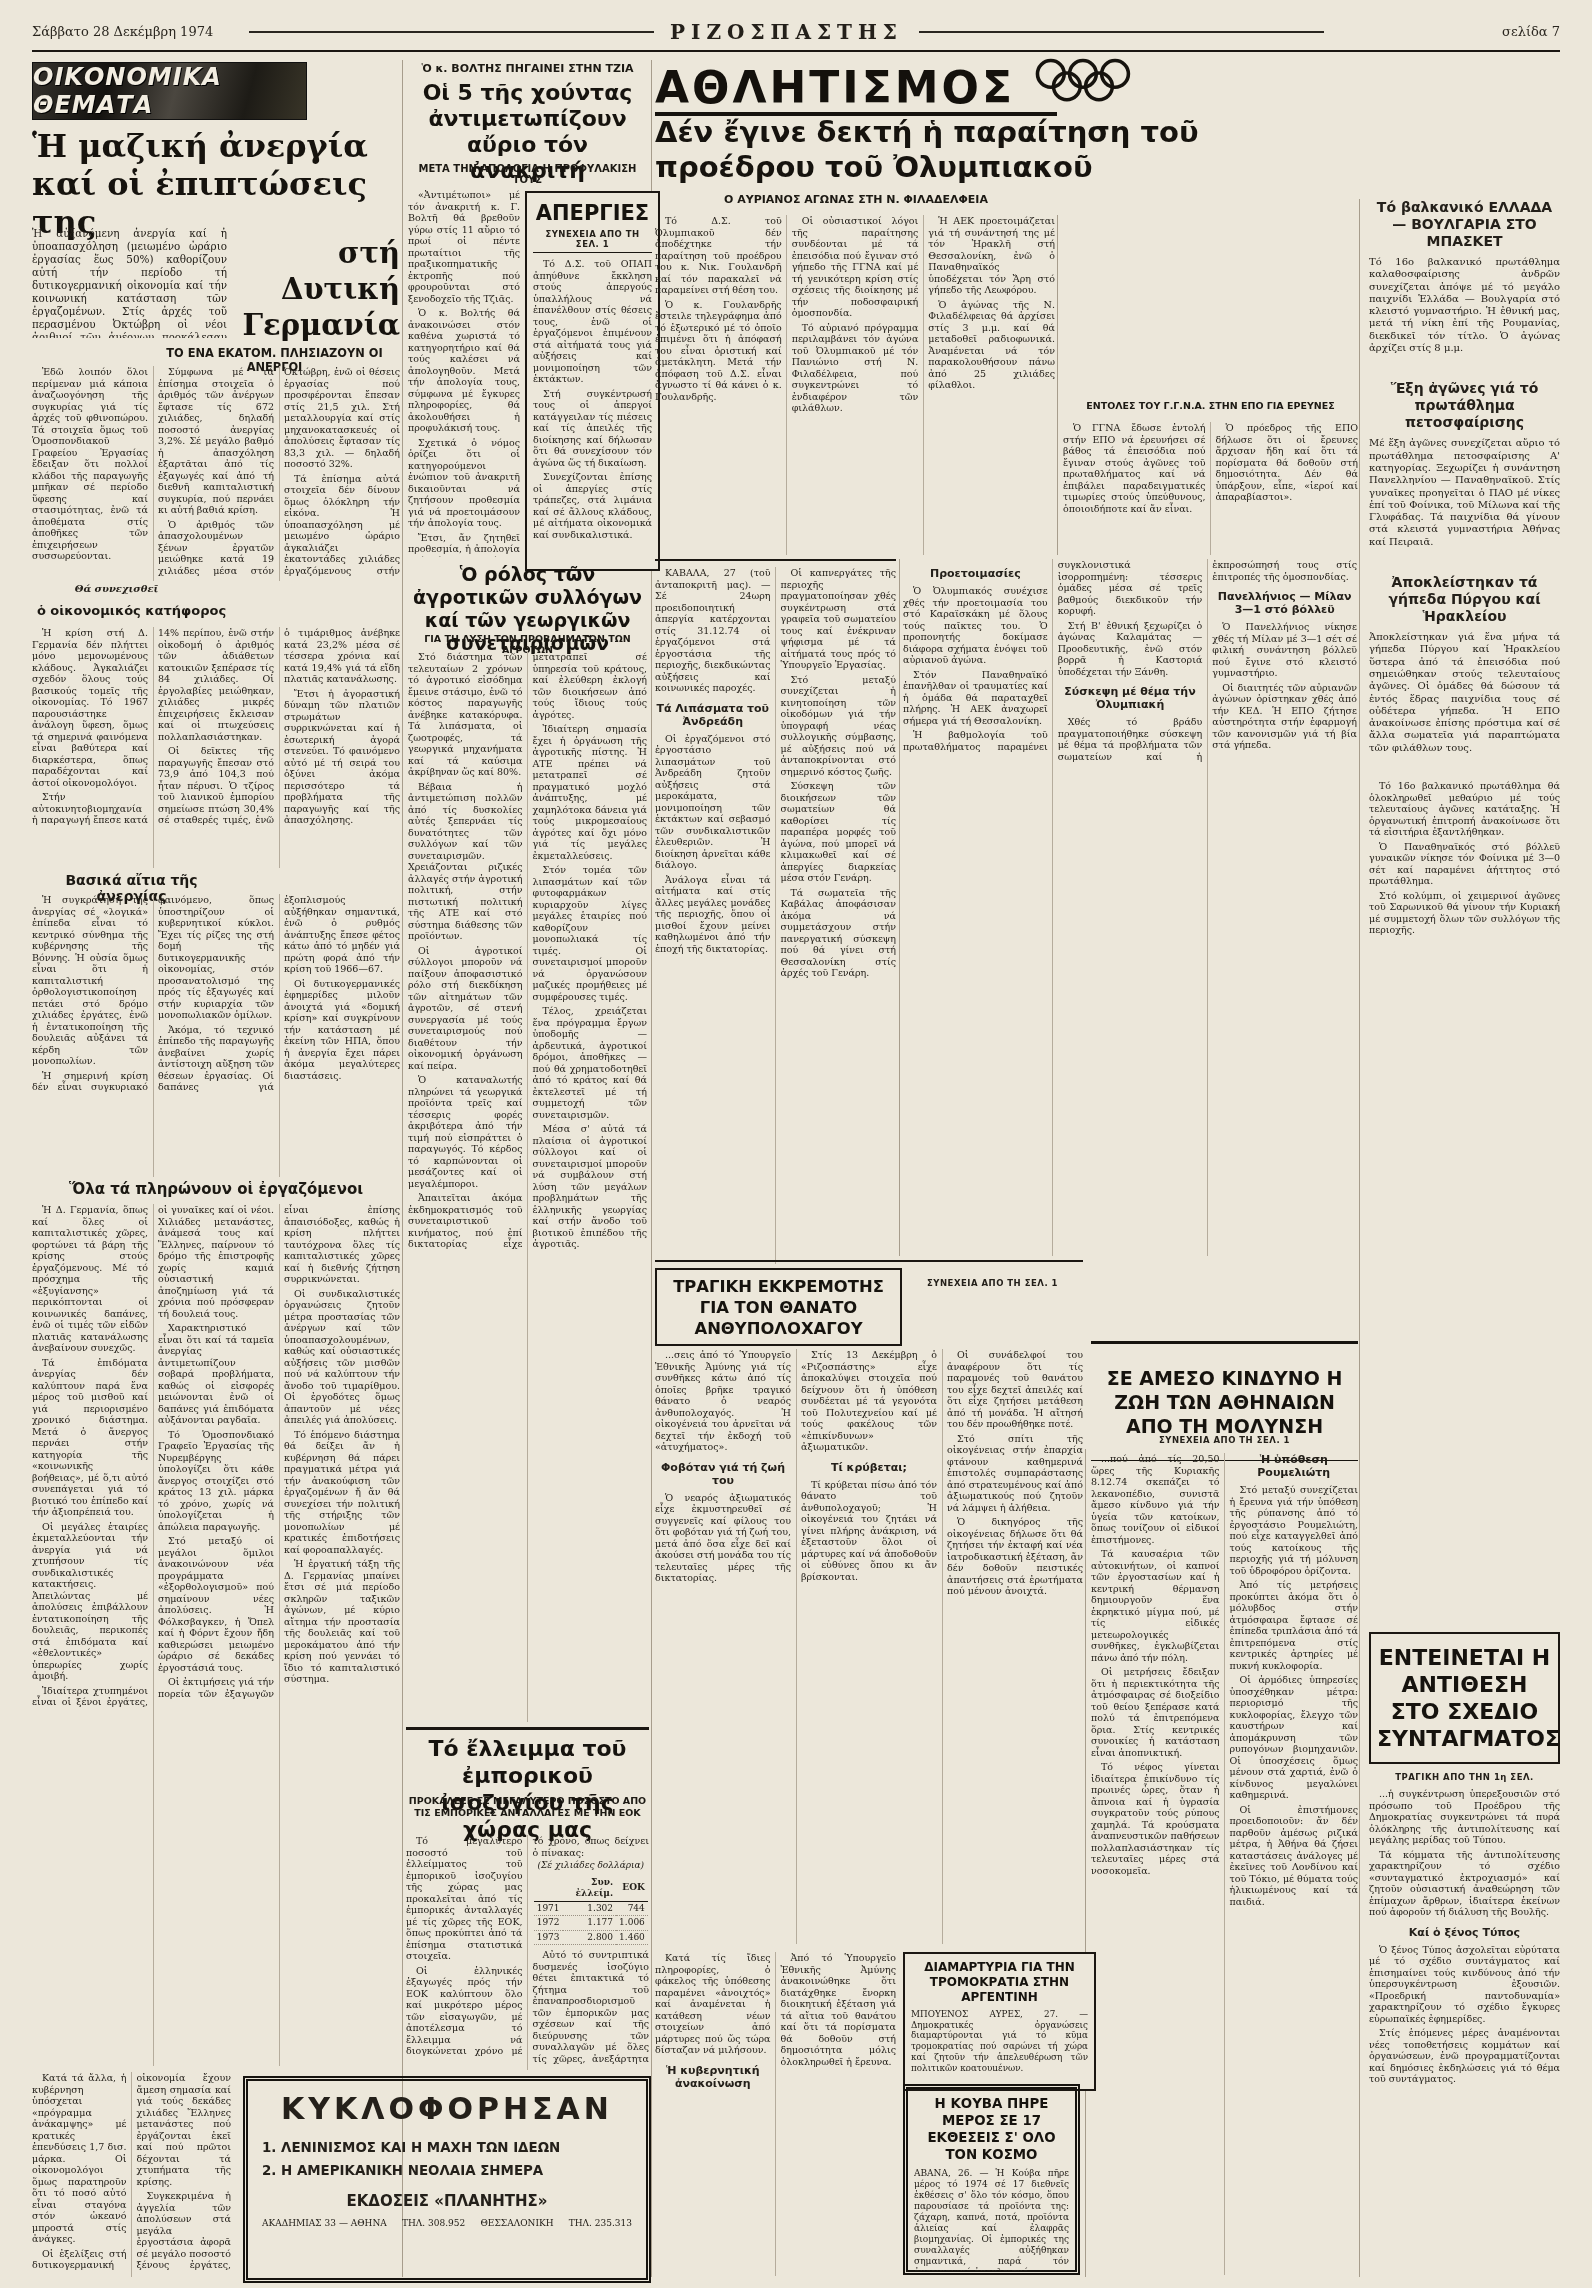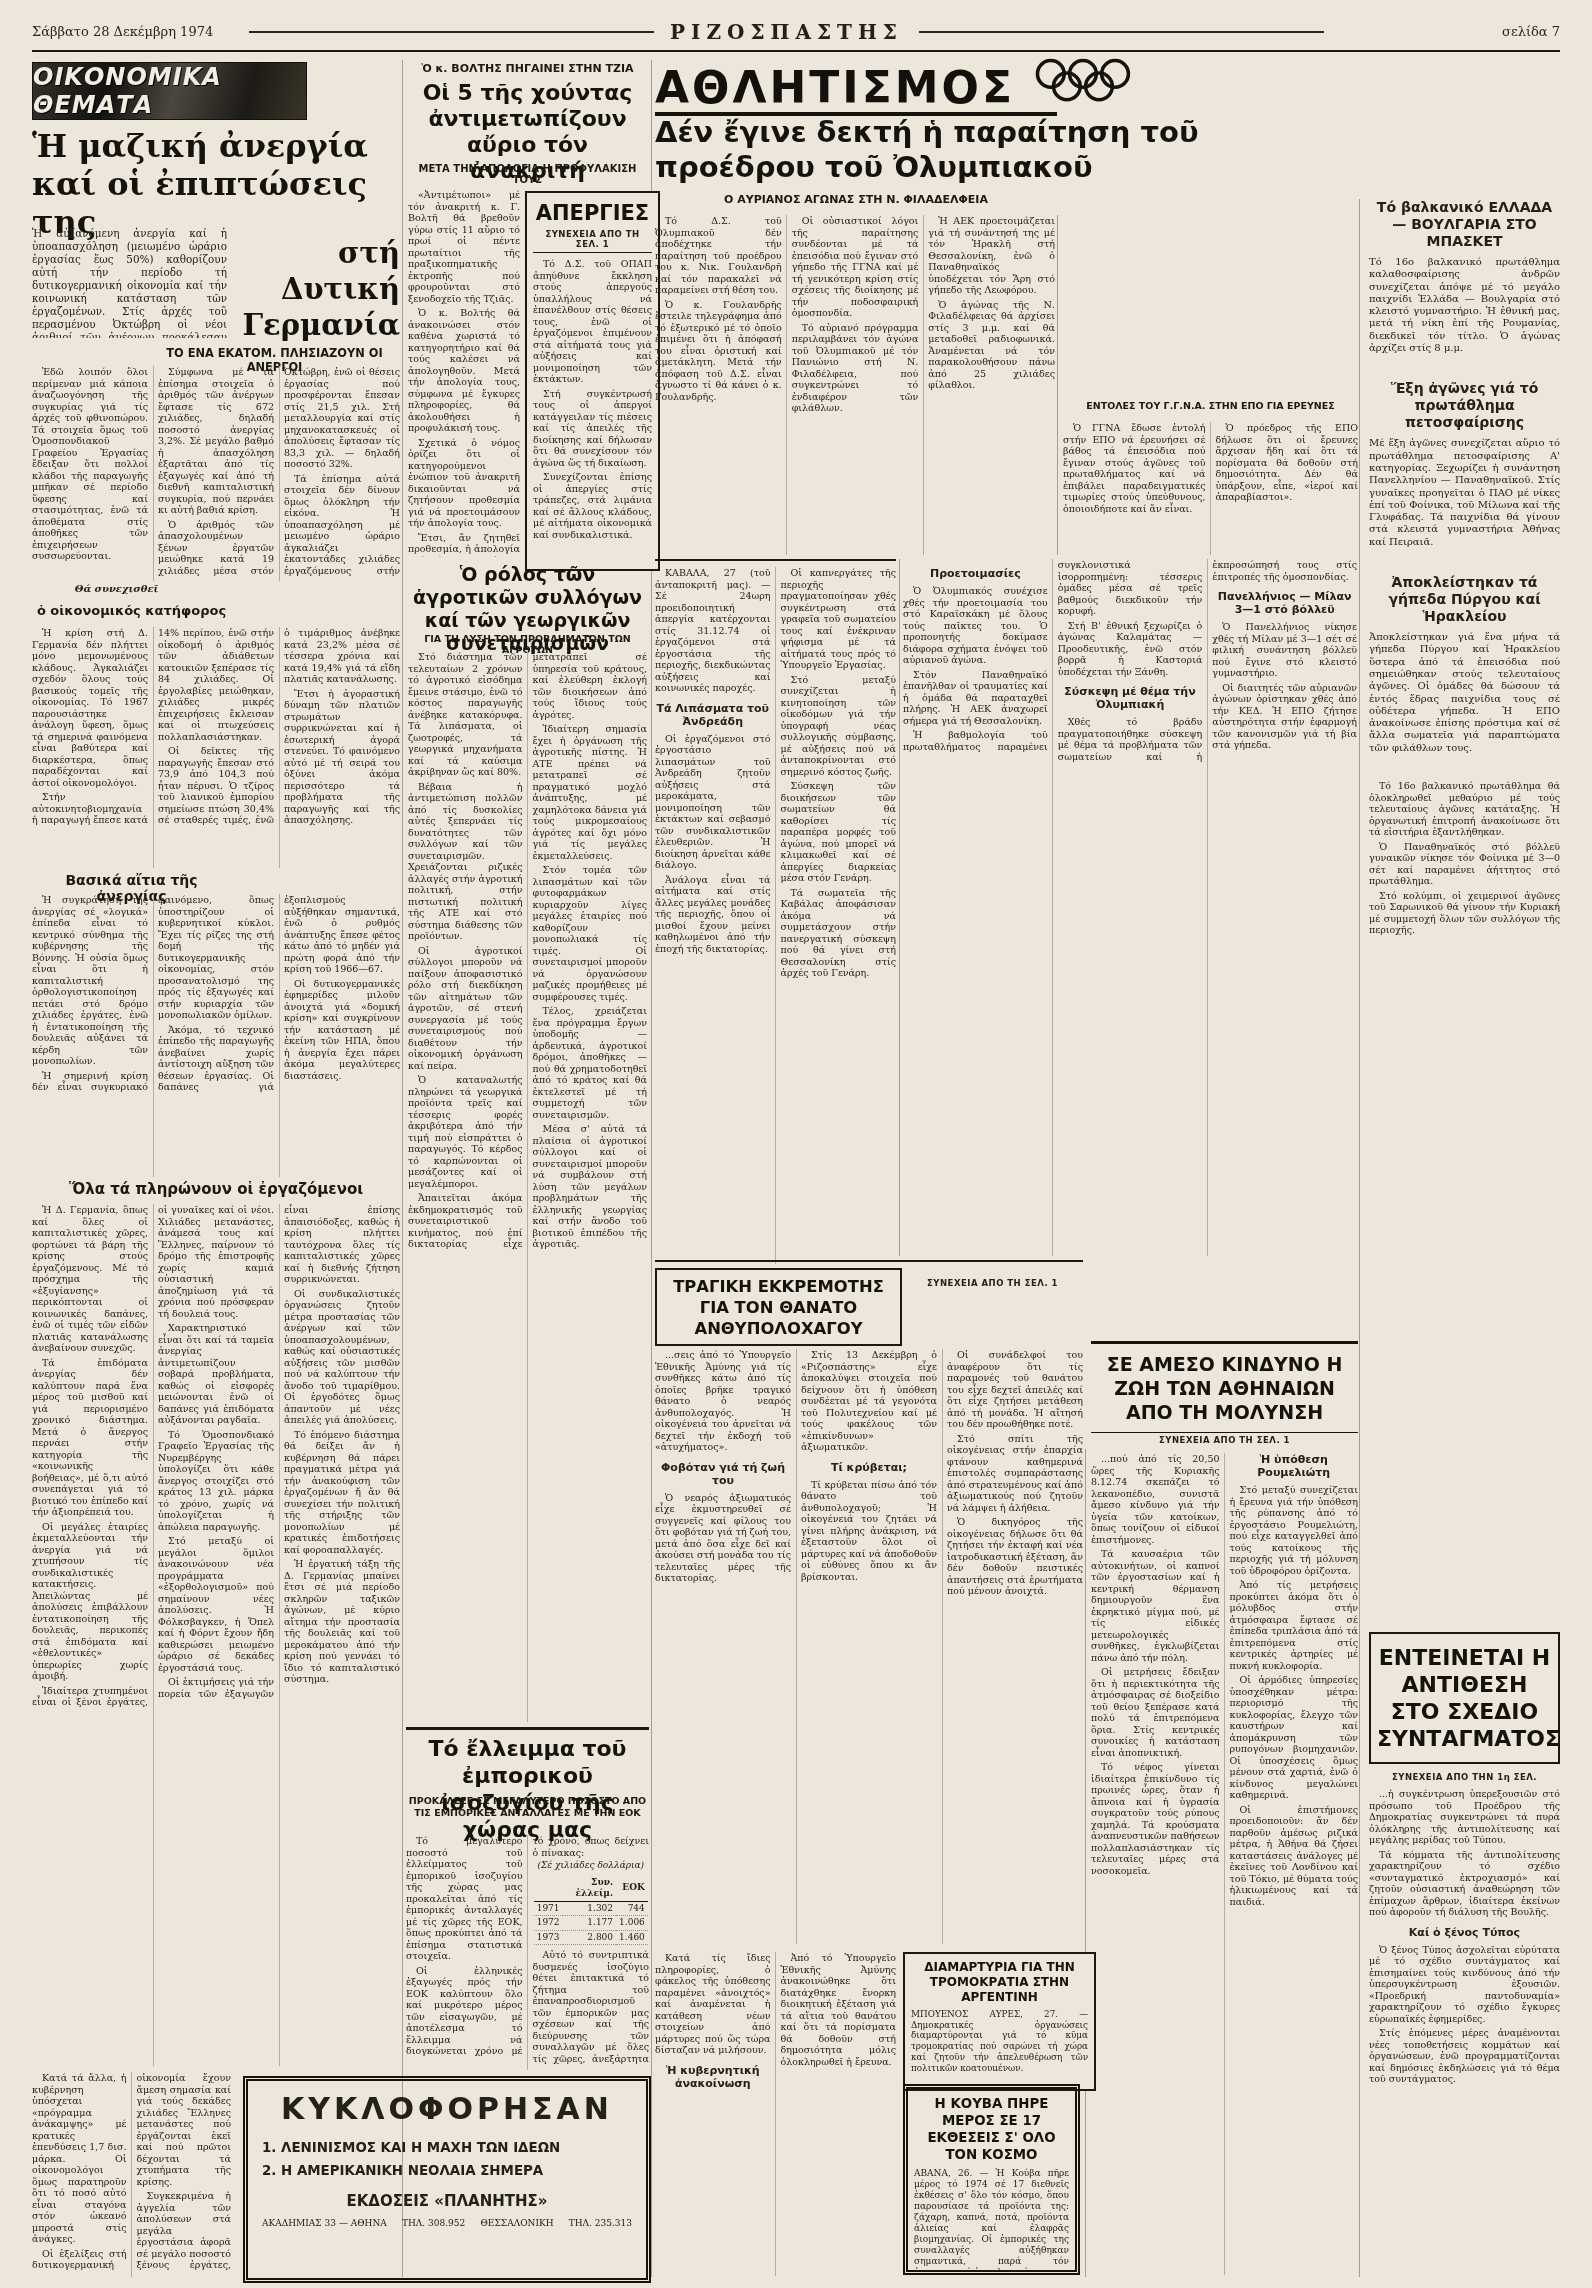--- a/index.html
+++ b/index.html
@@ -314,39 +314,39 @@
   <div class="abs box" style="left:903px;top:1952px;width:177px;height:123px;padding:6px;">
     <div class="hl" style="font-size:12px;line-height:15px;margin-bottom:4px;">ΔΙΑΜΑΡΤΥΡΙΑ ΓΙΑ ΤΗΝ ΤΡΟΜΟΚΡΑΤΙΑ ΣΤΗΝ ΑΡΓΕΝΤΙΝΗ</div>
     <div style="font-size:8.8px;line-height:10.7px;text-align:justify;overflow:hidden;height:62px;">ΜΠΟΥΕΝΟΣ ΑΥΡΕΣ, 27. — Δημοκρατικές ὀργανώσεις διαμαρτύρονται γιά τό κῦμα τρομοκρατίας πού σαρώνει τή χώρα καί ζητοῦν τήν ἀπελευθέρωση τῶν πολιτικῶν κρατουμένων.</div>
   </div>
 
   <div class="abs" style="left:903px;top:2084px;width:177px;height:191px;border:5px double #16130e;padding:6px;box-sizing:border-box;">
     <div class="hl" style="font-size:13.4px;line-height:17px;margin-bottom:5px;">Η ΚΟΥΒΑ ΠΗΡΕ ΜΕΡΟΣ ΣΕ 17 ΕΚΘΕΣΕΙΣ Σ' ΟΛΟ ΤΟΝ ΚΟΣΜΟ</div>
     <div style="font-size:9px;line-height:11px;text-align:justify;overflow:hidden;height:103px;">ΑΒΑΝΑ, 26. — Ἡ Κούβα πῆρε μέρος τό 1974 σέ 17 διεθνεῖς ἐκθέσεις σ' ὅλο τόν κόσμο, ὅπου παρουσίασε τά προϊόντα της: ζάχαρη, καπνά, ποτά, προϊόντα ἁλιείας καί ἐλαφρᾶς βιομηχανίας. Οἱ ἐμπορικές της συναλλαγές αὐξήθηκαν σημαντικά, παρά τόν ἀμερικανικό ἀποκλεισμό.</div>
   </div>
 
-  <div class="abs hl" style="left:1091px;top:1341px;width:267px;font-size:19px;line-height:24px;border-top:3px solid #16130e;border-bottom:1px solid #16130e;padding:8px 0;">ΣΕ ΑΜΕΣΟ ΚΙΝΔΥΝΟ Η ΖΩΗ ΤΩΝ ΑΘΗΝΑΙΩΝ ΑΠΟ ΤΗ ΜΟΛΥΝΣΗ</div>
+  <div class="abs hl" style="left:1091px;top:1341px;width:267px;font-size:19px;line-height:24px;border-top:3px solid #16130e;border-bottom:1px solid #16130e;padding:22px 0;">ΣΕ ΑΜΕΣΟ ΚΙΝΔΥΝΟ Η ΖΩΗ ΤΩΝ ΑΘΗΝΑΙΩΝ ΑΠΟ ΤΗ ΜΟΛΥΝΣΗ</div>
   <div class="abs cont-line" style="left:1091px;top:1435px;width:267px;">ΣΥΝΕΧΕΙΑ ΑΠΟ ΤΗ ΣΕΛ. 1</div>
   <div class="abs body-text cols2" style="left:1091px;top:1453px;width:267px;height:822px;">
       <p>...πού ἀπό τίς 20,50 ὥρες τῆς Κυριακῆς 8.12.74 σκεπάζει τό λεκανοπέδιο, συνιστᾶ ἄμεσο κίνδυνο γιά τήν ὑγεία τῶν κατοίκων, ὅπως τονίζουν οἱ εἰδικοί ἐπιστήμονες.</p>
       <p>Τά καυσαέρια τῶν αὐτοκινήτων, οἱ καπνοί τῶν ἐργοστασίων καί ἡ κεντρική θέρμανση δημιουργοῦν ἕνα ἐκρηκτικό μίγμα πού, μέ τίς εἰδικές μετεωρολογικές συνθῆκες, ἐγκλωβίζεται πάνω ἀπό τήν πόλη.</p>
       <p>Οἱ μετρήσεις ἔδειξαν ὅτι ἡ περιεκτικότητα τῆς ἀτμόσφαιρας σέ διοξείδιο τοῦ θείου ξεπέρασε κατά πολύ τά ἐπιτρεπόμενα ὅρια. Στίς κεντρικές συνοικίες ἡ κατάσταση εἶναι ἀποπνικτική.</p>
       <p>Τό νέφος γίνεται ἰδιαίτερα ἐπικίνδυνο τίς πρωινές ὧρες, ὅταν ἡ ἄπνοια καί ἡ ὑγρασία συγκρατοῦν τούς ρύπους χαμηλά. Τά κρούσματα ἀναπνευστικῶν παθήσεων πολλαπλασιάστηκαν τίς τελευταῖες μέρες στά νοσοκομεῖα.</p>
       <h4>Ἡ ὑπόθεση Ρουμελιώτη</h4>
       <p>Στό μεταξύ συνεχίζεται ἡ ἔρευνα γιά τήν ὑπόθεση τῆς ρύπανσης ἀπό τό ἐργοστάσιο Ρουμελιώτη, πού εἶχε καταγγελθεῖ ἀπό τούς κατοίκους τῆς περιοχῆς γιά τή μόλυνση τοῦ ὑδροφόρου ὁρίζοντα.</p>
       <p>Ἀπό τίς μετρήσεις προκύπτει ἀκόμα ὅτι ὁ μόλυβδος στήν ἀτμόσφαιρα ἔφτασε σέ ἐπίπεδα τριπλάσια ἀπό τά ἐπιτρεπόμενα στίς κεντρικές ἀρτηρίες μέ πυκνή κυκλοφορία.</p>
       <p>Οἱ ἁρμόδιες ὑπηρεσίες ὑποσχέθηκαν μέτρα: περιορισμό τῆς κυκλοφορίας, ἔλεγχο τῶν καυστήρων καί ἀπομάκρυνση τῶν ρυπογόνων βιομηχανιῶν. Οἱ ὑποσχέσεις ὅμως μένουν στά χαρτιά, ἐνῶ ὁ κίνδυνος μεγαλώνει καθημερινά.</p>
       <p>Οἱ ἐπιστήμονες προειδοποιοῦν: ἄν δέν παρθοῦν ἀμέσως ριζικά μέτρα, ἡ Ἀθήνα θά ζήσει καταστάσεις ἀνάλογες μέ ἐκεῖνες τοῦ Λονδίνου καί τοῦ Τόκιο, μέ θύματα τούς ἡλικιωμένους καί τά παιδιά.</p>
     </div>
 
   <div class="abs" style="left:1369px;top:1632px;width:191px;height:645px;">
     <div class="box" style="padding:10px 6px;">
       <div class="hl" style="font-size:22px;line-height:27px;">ΕΝΤΕΙΝΕΤΑΙ Η ΑΝΤΙΘΕΣΗ ΣΤΟ ΣΧΕΔΙΟ ΣΥΝΤΑΓΜΑΤΟΣ</div>
     </div>
-    <div class="cont-line" style="margin:8px 0 6px;">ΣΥΝΕΧΕΙΑ ΑΠΟ ΤΗΝ 1η ΣΕΛ.</div>
+    <div class="cont-line" style="margin:8px 0 6px;">ΤΡΑΓΙΚΗ ΑΠΟ ΤΗΝ 1η ΣΕΛ.</div>
     <div class="body-text" style="height:438px;">
         <p>...ἡ συγκέντρωση ὑπερεξουσιῶν στό πρόσωπο τοῦ Προέδρου τῆς Δημοκρατίας συγκεντρώνει τά πυρά ὁλόκληρης τῆς ἀντιπολίτευσης καί μεγάλης μερίδας τοῦ Τύπου.</p>
         <p>Τά κόμματα τῆς ἀντιπολίτευσης χαρακτηρίζουν τό σχέδιο «συνταγματικό ἐκτροχιασμό» καί ζητοῦν οὐσιαστική ἀναθεώρηση τῶν ἐπίμαχων ἄρθρων, ἰδιαίτερα ἐκείνων πού ἀφοροῦν τή διάλυση τῆς Βουλῆς.</p>
         <h4>Καί ὁ ξένος Τύπος</h4>
         <p>Ὁ ξένος Τύπος ἀσχολεῖται εὐρύτατα μέ τό σχέδιο συντάγματος καί ἐπισημαίνει τούς κινδύνους ἀπό τήν ὑπερσυγκέντρωση ἐξουσιῶν. «Προεδρική παντοδυναμία» χαρακτηρίζουν τό σχέδιο ἔγκυρες εὐρωπαϊκές ἐφημερίδες.</p>
         <p>Στίς ἑπόμενες μέρες ἀναμένονται νέες τοποθετήσεις κομμάτων καί ὀργανώσεων, ἐνῶ προγραμματίζονται καί δημόσιες ἐκδηλώσεις γιά τό θέμα τοῦ συντάγματος.</p>
       </div>
   </div>
 
 </div>

